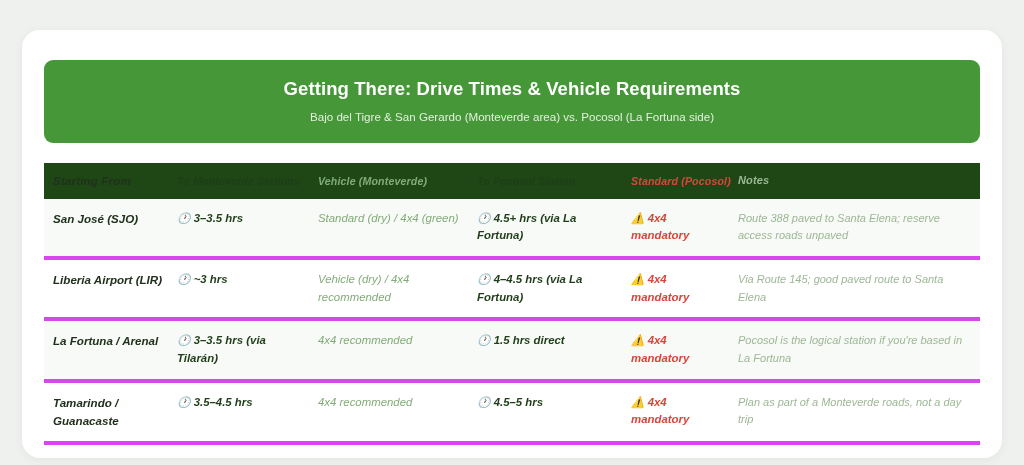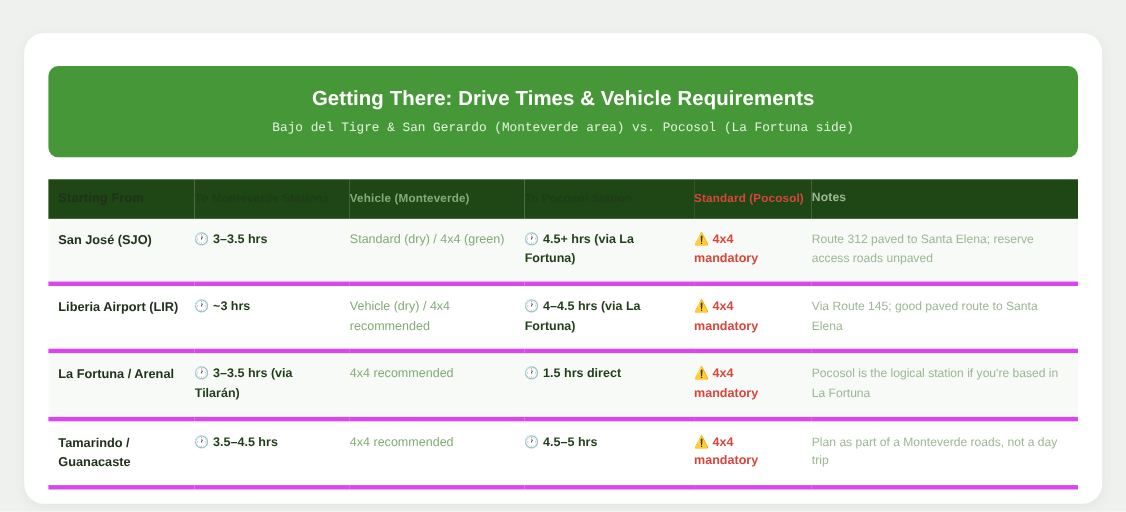--- a/index.html
+++ b/index.html
@@ -36,25 +36,24 @@
     font-size: 18.5px;
     font-weight: bold;
     letter-spacing: .1px;
     line-height: 1.25;
   }
   .banner-sub {
     color: #e2f0dd;
     font-size: 11.6px;
     margin-top: 9px;
     line-height: 1.3;
-    font-family: Liberation Mono, monospace;
   }
 
   
-  .tbl-wrap { margin-top: 20px; }
+  .tbl-wrap { margin-top: 20px; font-style: italic; }
   table { width: 100%; border-collapse: collapse; table-layout: fixed; }
 
   thead tr { background: #1e4715; }
   thead th {
     color: #eef5ec;
     font-size: 10.6px;
     font-weight: bold;
     text-align: left;
     padding: 9px 8px 9px 0;
     letter-spacing: .15px;
@@ -128,21 +127,21 @@
           </tr>
         </thead>
         <tbody>
 
           <tr class="alt">
             <td class="c-from">San José (SJO)</td>
             <td class="c-mvtime"><span class="ico">🕐</span><span>3–3.5 hrs</span></td>
             <td class="c-mvveh">Standard (dry) / 4x4 (green)</td>
             <td class="c-poctime"><span class="ico">🕐</span><span>4.5+ hrs (via La Fortuna)</span></td>
             <td class="c-pocveh"><span class="ico-warn">⚠️</span><span>4x4 mandatory</span></td>
-            <td class="c-notes">Route 312 paved to Santa Elena; reserve access roads unpaved</td>
+            <td class="c-notes">Route 388 paved to Santa Elena; reserve access roads unpaved</td>
           </tr>
 
           <tr>
             <td class="c-from">Liberia Airport (LIR)</td>
             <td class="c-mvtime"><span class="ico">🕐</span><span>~3 hrs</span></td>
             <td class="c-mvveh">Vehicle (dry) / 4x4 recommended</td>
             <td class="c-poctime"><span class="ico">🕐</span><span>4–4.5 hrs (via La Fortuna)</span></td>
             <td class="c-pocveh"><span class="ico-warn">⚠️</span><span>4x4 mandatory</span></td>
             <td class="c-notes">Via Route 145; good paved route to Santa Elena</td>
           </tr>

